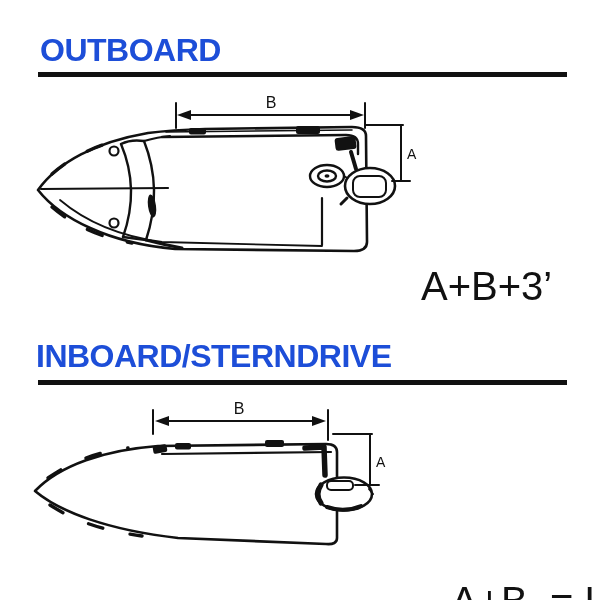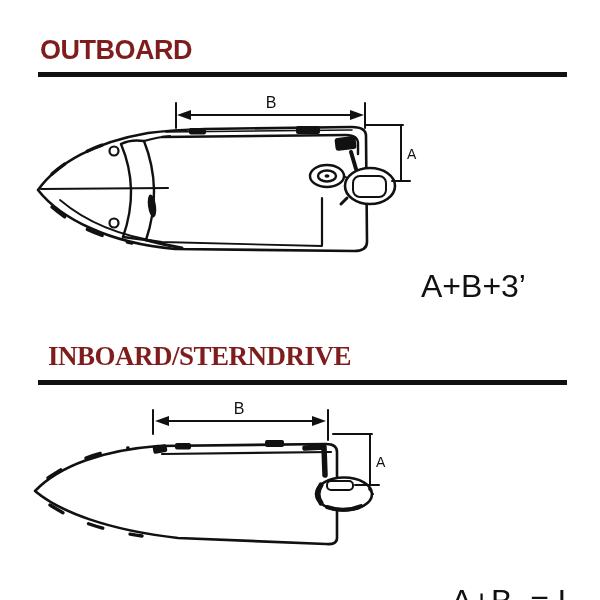--- a/index.html
+++ b/index.html
@@ -2,39 +2,39 @@
 <html><head>
 <meta charset="utf-8">
 <style>
   html,body{margin:0;padding:0;background:#fff;}
   .canvas{
     position:relative;width:600px;height:600px;background:#fff;overflow:hidden;
     font-family:"Liberation Sans", sans-serif;color:#111;
   }
   .abs{position:absolute;}
   .section-title{
-    font-size:27px;font-weight:800;letter-spacing:-0.5px;line-height:33px;
-    color:#7f1d1d;white-space:nowrap;text-align:right;
+    font-size:32px;font-weight:800;letter-spacing:-0.5px;line-height:33px;
+    color:#1d4ed8;white-space:nowrap;text-align:right;
   }
   .rule{height:5px;background:#111;width:529px;left:38px;}
   .formula{
-    font-size:32px;line-height:35px;color:#111;white-space:pre;
+    font-size:40px;line-height:35px;color:#111;white-space:pre;
   }
   svg{display:block;}
   text{font-family:"Liberation Sans", sans-serif;fill:#111;}
 </style>
 </head>
 <body>
 
 <div class="canvas">
 
   <div class="abs section-title" style="left:40px;top:34px;">OUTBOARD</div>
   <div class="abs rule" style="top:72px;"></div>
 
-  <div class="abs section-title" style="left:48px;top:340px;font-family:Liberation Serif, serif;">INBOARD/STERNDRIVE</div>
+  <div class="abs section-title" style="left:36px;top:340px;">INBOARD/STERNDRIVE</div>
   <div class="abs rule" style="top:380px;"></div>
 
   <div class="abs formula" style="left:421px;top:199px;">
     <div>A+B+3’</div>
   </div>
   <div class="abs formula" style="left:451px;top:514px;">
     <div>A+B  = L</div>
   </div>
 
   <svg class="abs" style="left:0;top:0;" width="600" height="600" viewBox="0 0 600 600">

